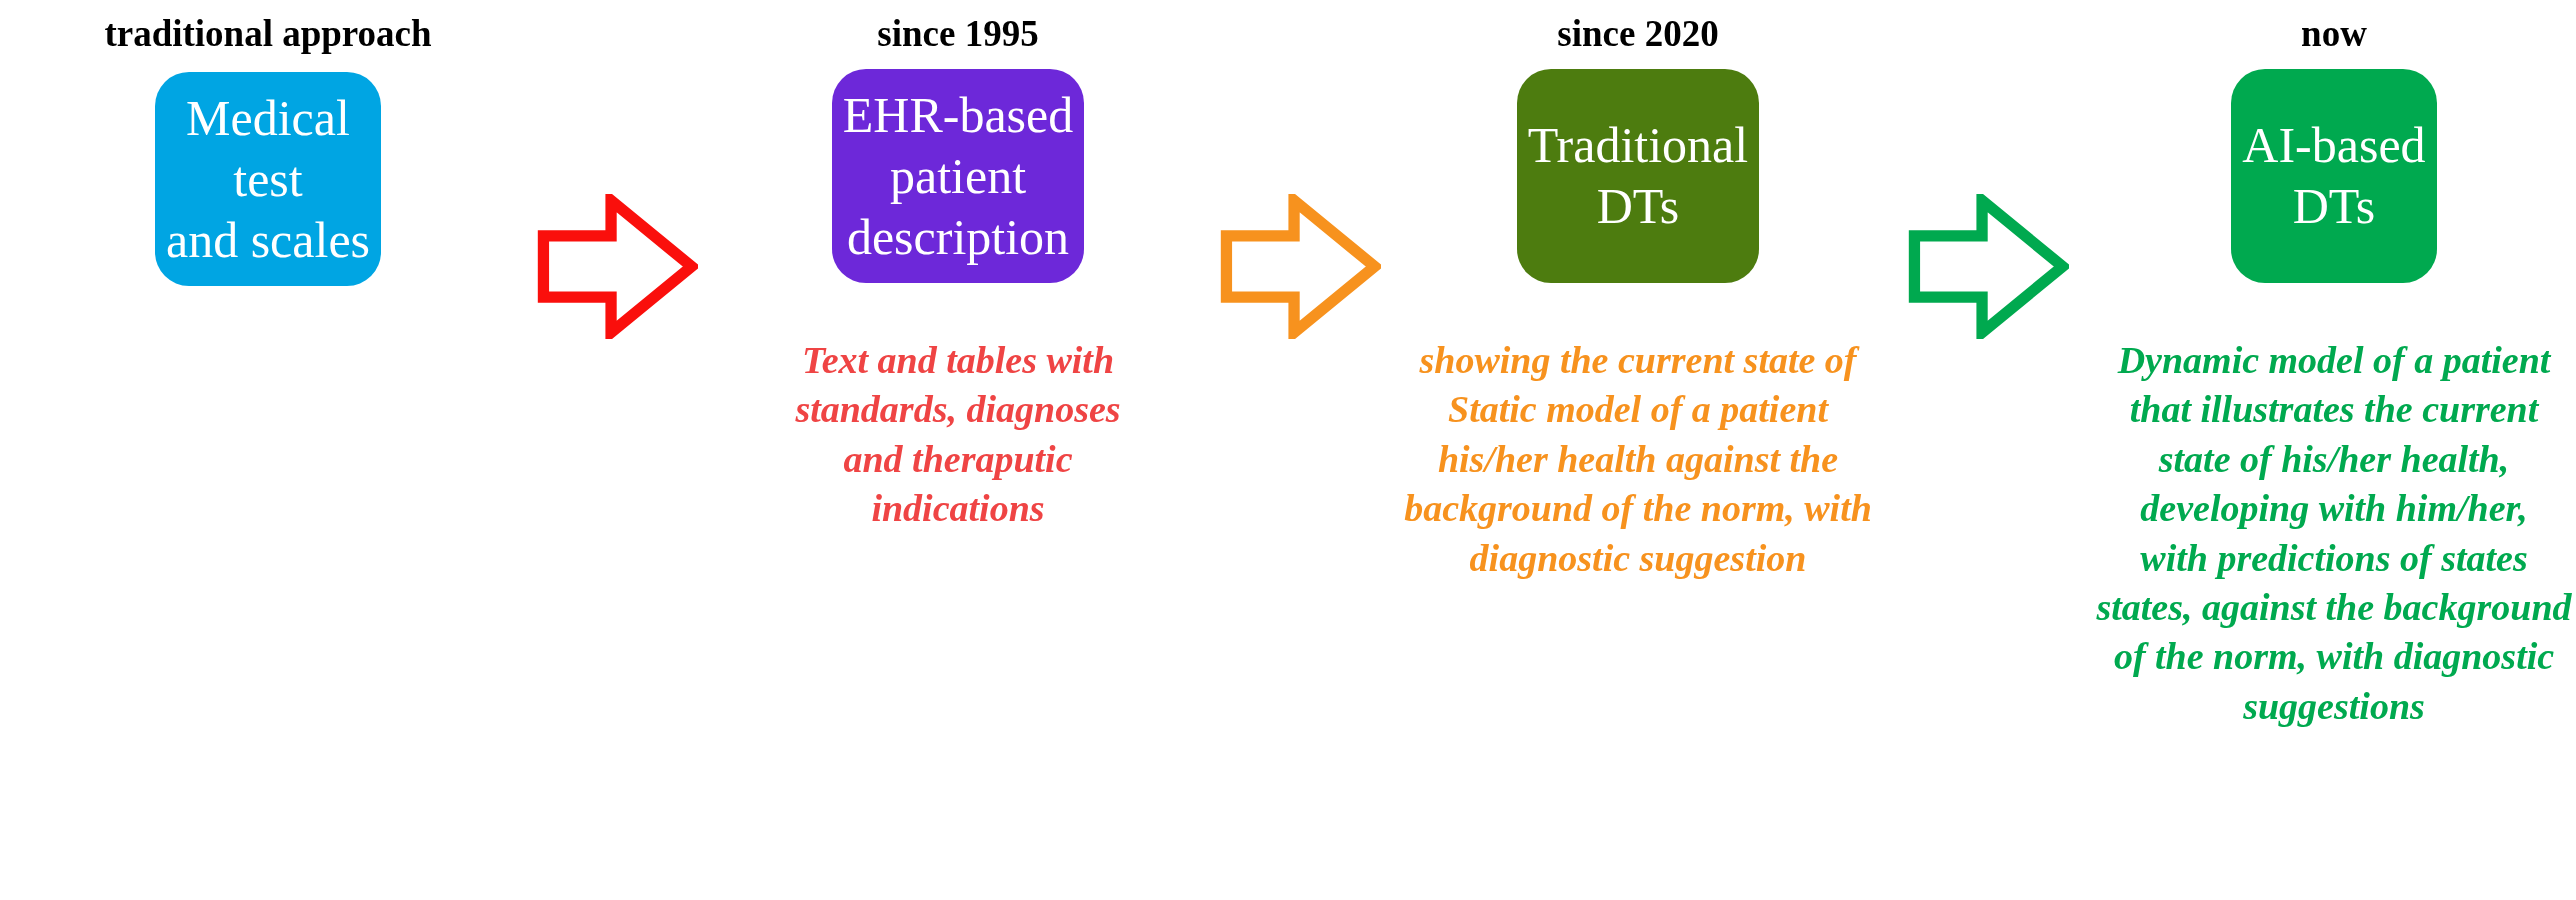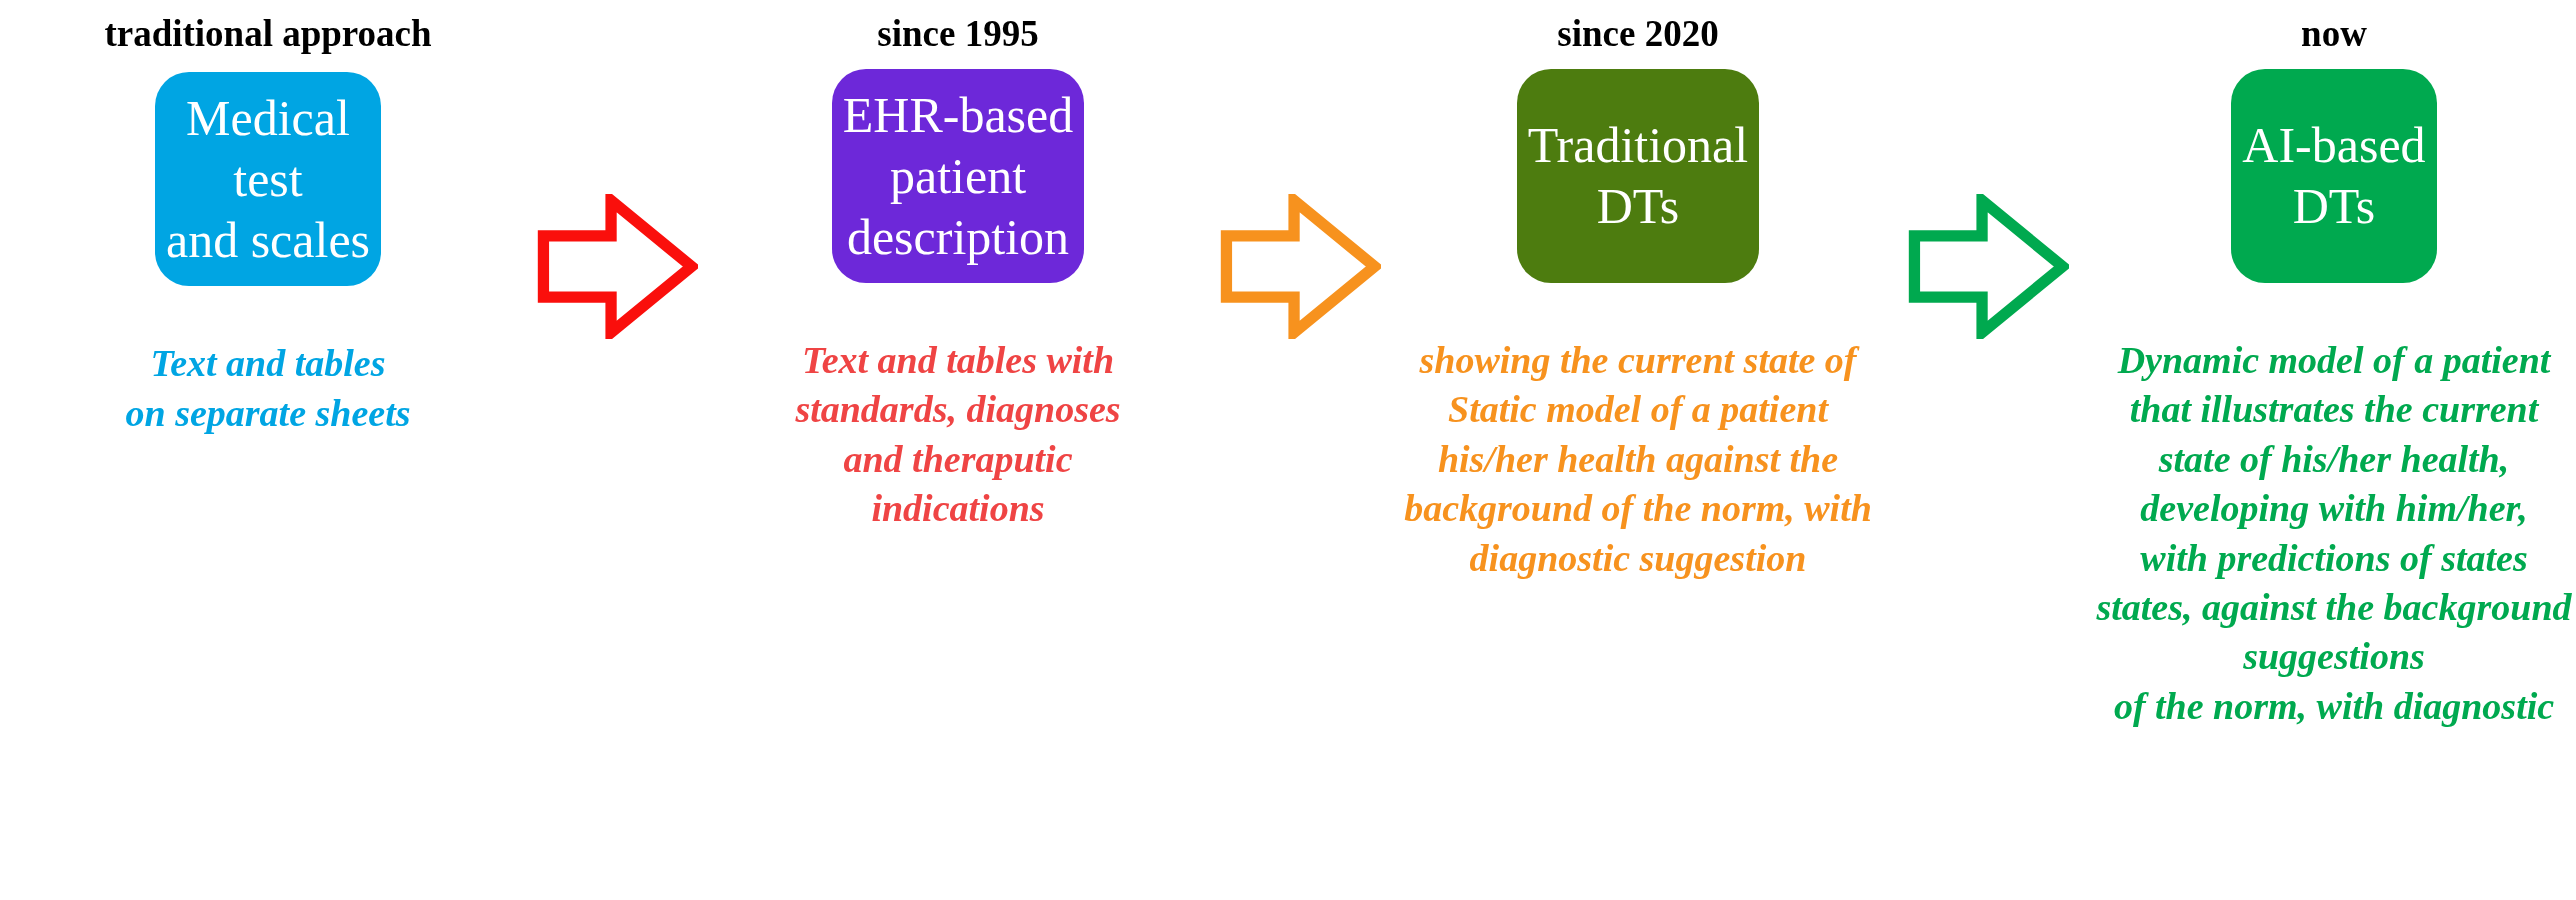--- a/index.html
+++ b/index.html
@@ -106,24 +106,20 @@
 
 <div class="stage">
 
   <div class="col col-1">
     <div class="col-era">traditional approach</div>
     <div class="box" style="background-color: rgb(0, 165, 227);">
       <span class="box-line">Medical</span>
       <span class="box-line">test</span>
       <span class="box-line">and scales</span>
     </div>
-    <div class="caption" style="color: rgb(0, 165, 227);">
-      <span class="cline">Text and tables</span>
-      <span class="cline">on separate sheets</span>
-    </div>
   </div>
 
   <div class="gutter gut-1">
     <svg class="arrow" width="161" height="145" viewBox="0 0 100 90">
       <polygon points="4,26 46,26 46,4 96,45 46,86 46,64 4,64" fill="none" stroke="#FA0F0C" stroke-width="7" stroke-linejoin="miter"></polygon>
     </svg>
   </div>
 
   <div class="col col-2">
     <div class="col-era">since 1995</div>
@@ -173,19 +169,19 @@
       <span class="box-line">AI-based</span>
       <span class="box-line">DTs</span>
     </div>
     <div class="caption" style="color: rgb(0, 169, 79);">
       <span class="cline">Dynamic model of a patient</span>
       <span class="cline">that illustrates the current</span>
       <span class="cline">state of his/her health,</span>
       <span class="cline">developing with him/her,</span>
       <span class="cline">with predictions of states</span>
       <span class="cline">states, against the background</span>
+      <span class="cline">of the norm, with diagnostic</span>
       <span class="cline">suggestions</span>
-      <span class="cline">of the norm, with diagnostic</span>
     </div>
   </div>
 
 </div>
 
 
 </body></html>

